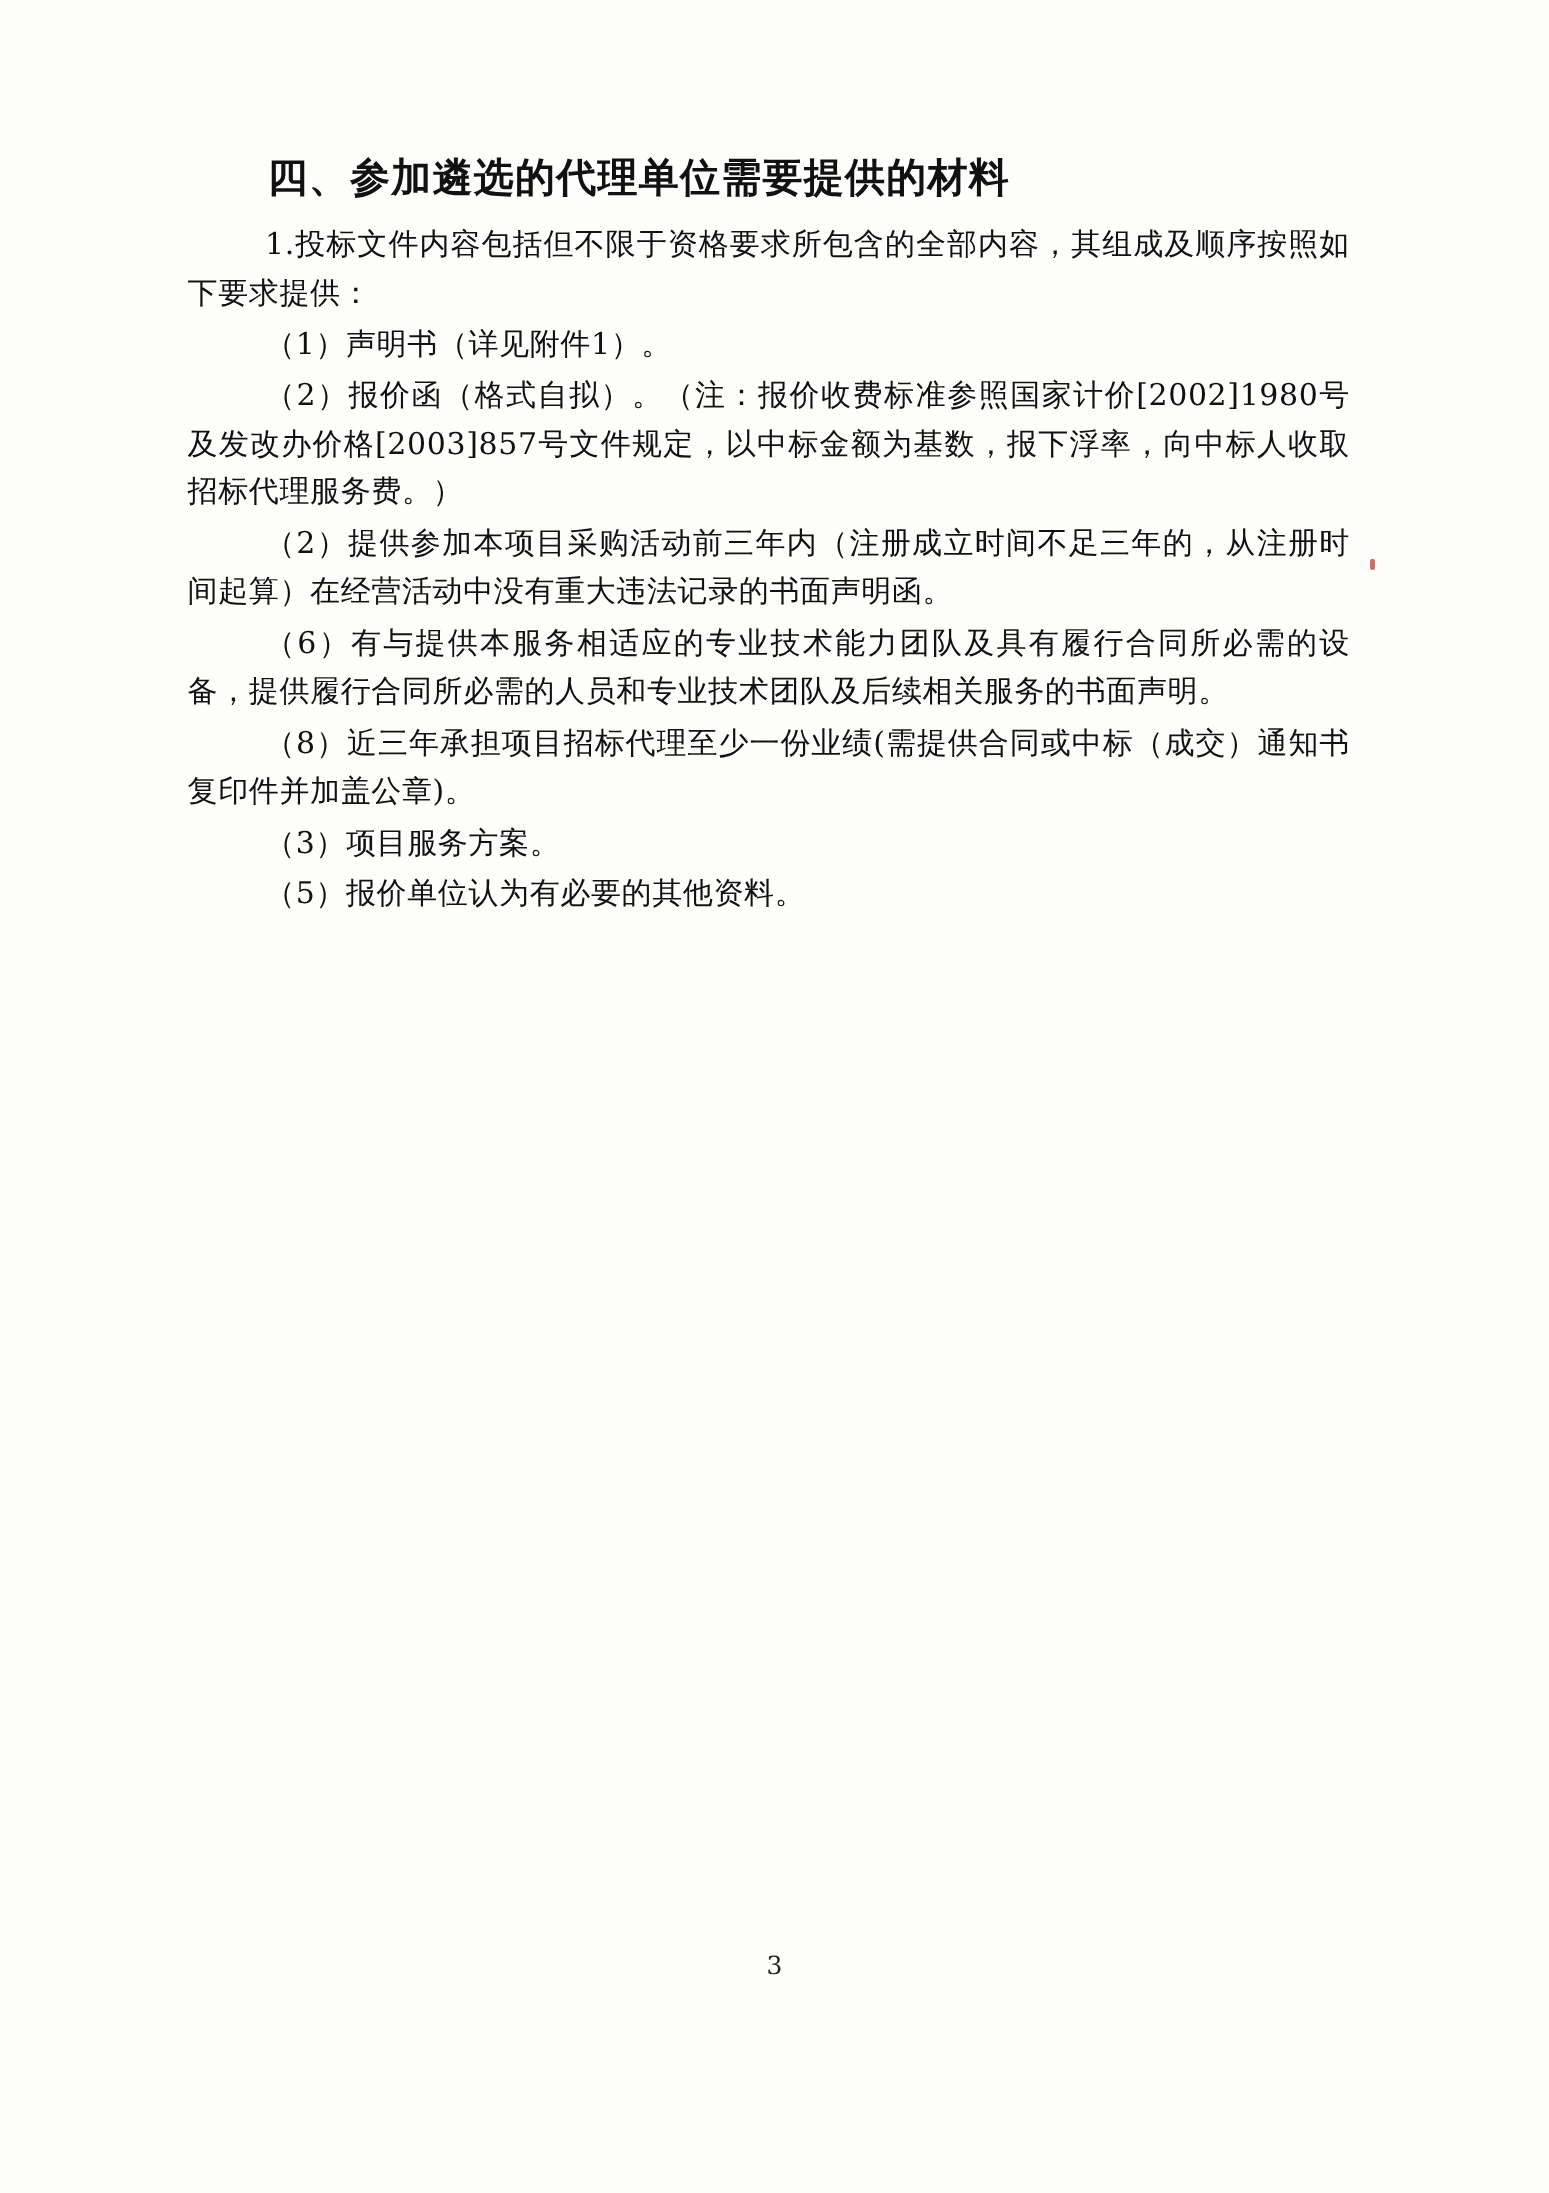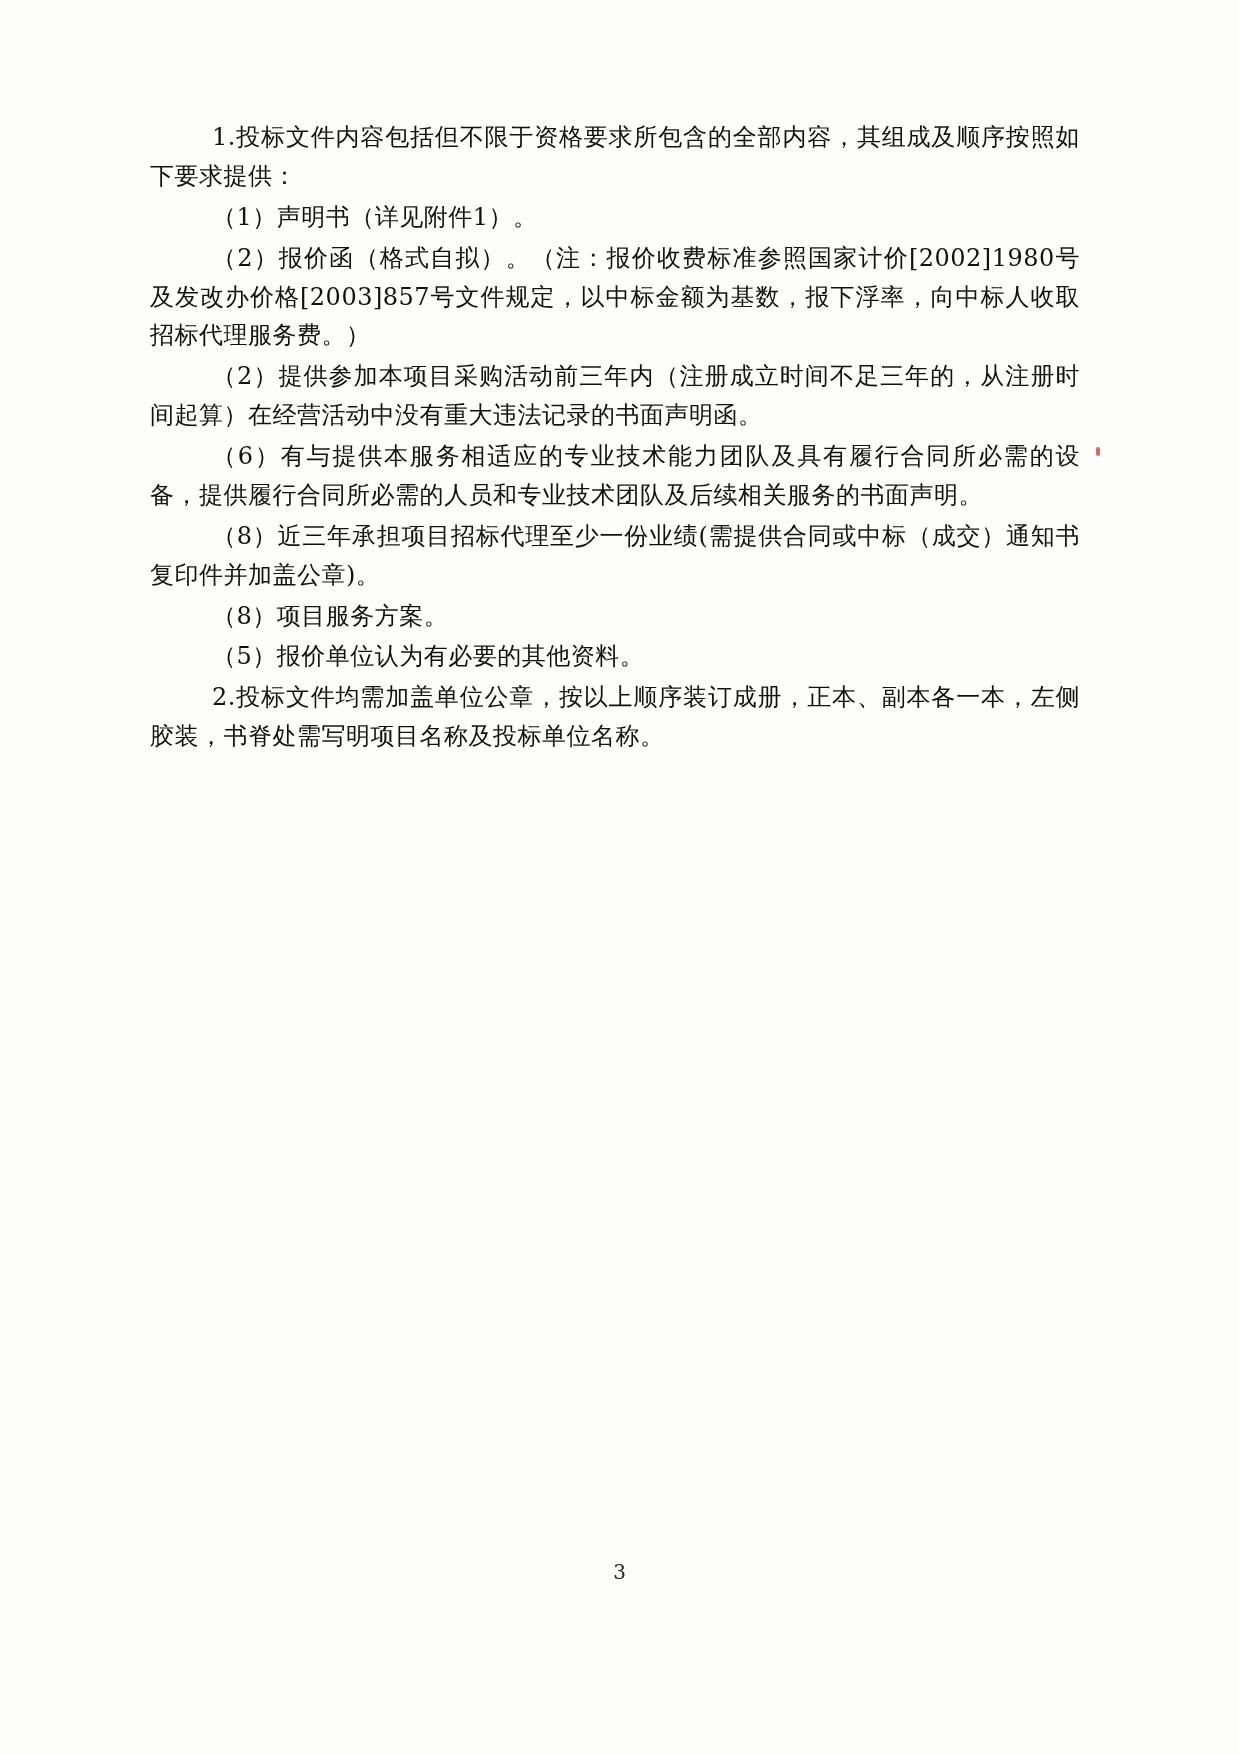--- a/index.html
+++ b/index.html
@@ -65,30 +65,30 @@
     opacity: 0.85;
   }
 </style>
 </head>
 <body>
 
 <div class="page">
 
   <div class="content">
 
+    <h1 class="heading">四、参加遴选的代理单位需要提供的材料</h1>
 
     <p class="para">1.投标文件内容包括但不限于资格要求所包含的全部内容，其组成及顺序按照如下要求提供：</p>
     <p class="para">（1）声明书（详见附件1）。</p>
     <p class="para">（2）报价函（格式自拟）。（注：报价收费标准参照国家计价[2002]1980号及发改办价格[2003]857号文件规定，以中标金额为基数，报下浮率，向中标人收取招标代理服务费。）</p>
     <p class="para">（2）提供参加本项目采购活动前三年内（注册成立时间不足三年的，从注册时间起算）在经营活动中没有重大违法记录的书面声明函。</p>
     <p class="para">（6）有与提供本服务相适应的专业技术能力团队及具有履行合同所必需的设备，提供履行合同所必需的人员和专业技术团队及后续相关服务的书面声明。</p>
     <p class="para">（8）近三年承担项目招标代理至少一份业绩(需提供合同或中标（成交）通知书复印件并加盖公章)。</p>
-    <p class="para">（8）项目服务方案。</p>
+    <p class="para">（3）项目服务方案。</p>
     <p class="para">（5）报价单位认为有必要的其他资料。</p>
-    <p class="para">2.投标文件均需加盖单位公章，按以上顺序装订成册，正本、副本各一本，左侧胶装，书脊处需写明项目名称及投标单位名称。</p>
 
   </div>
 
   <div class="mark-dot"></div>
 
   <div class="pagenum">3</div>
 
 </div>
 
 </body></html>

